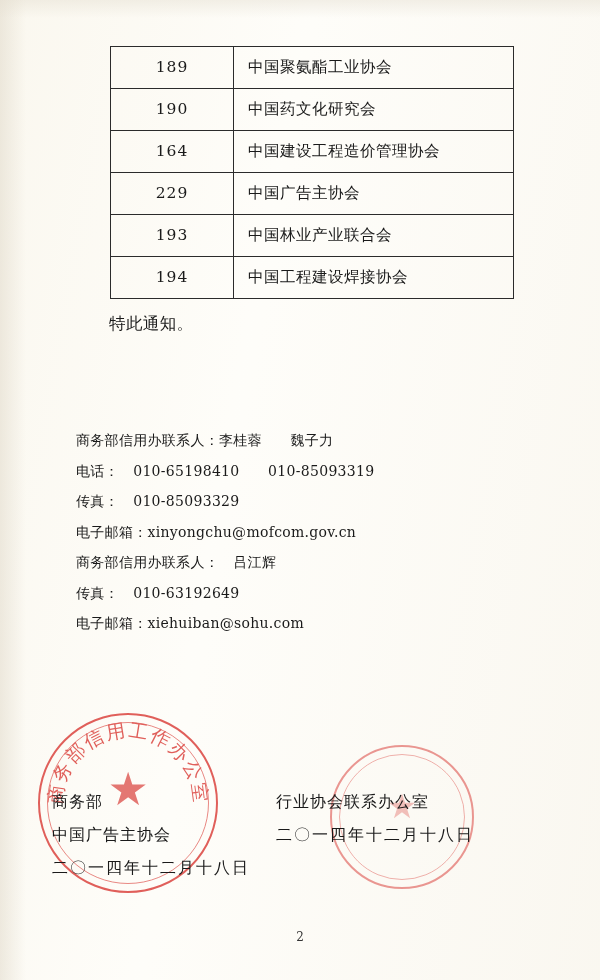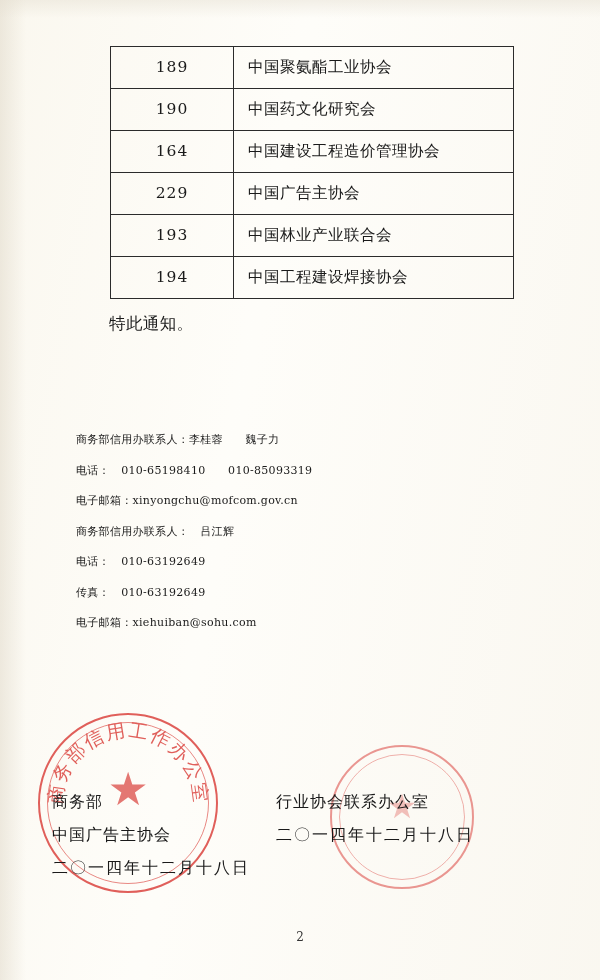--- a/index.html
+++ b/index.html
@@ -76,21 +76,21 @@
   .para.p2 {
     margin-top: 10px;
   }
 
   
   .contacts {
     position: absolute;
     left: 76px;
     top: 425px;
     width: 470px;
-    font-size: 11px;
+    font-size: 14px;
     line-height: 30.5px;
     letter-spacing: 0.3px;
   }
   .contacts .line {
     white-space: pre;
   }
   .mono-ish {
     font-family: "DejaVu Serif", "Liberation Serif", serif;
   }
 
@@ -238,23 +238,23 @@
     </table>
   </div>
 
   <div class="body-text">
     <p class="para p2">特此通知。</p>
   </div>
 
   <div class="contacts">
     <div class="line">商务部信用办联系人：李桂蓉　　魏子力</div>
     <div class="line mono-ish">电话：　010-65198410　　010-85093319</div>
+    <div class="line mono-ish">传真：　010-85093329</div>
     <div class="line">电子邮箱：xinyongchu@mofcom.gov.cn</div>
     <div class="line">商务部信用办联系人：　吕江辉</div>
-    <div class="line mono-ish">电话：　010-63192649</div>
     <div class="line mono-ish">传真：　010-63192649</div>
     <div class="line">电子邮箱：xiehuiban@sohu.com</div>
   </div>
 
   <div class="seal seal-left">
     <div class="seal-inner"></div>
     <div class="seal-arc-text">
       <svg width="176" height="176" viewBox="0 0 176 176" aria-hidden="true">
         <defs>
           <path id="arcTop" d="M 22,88 A 66,66 0 0 1 154,88"></path>

